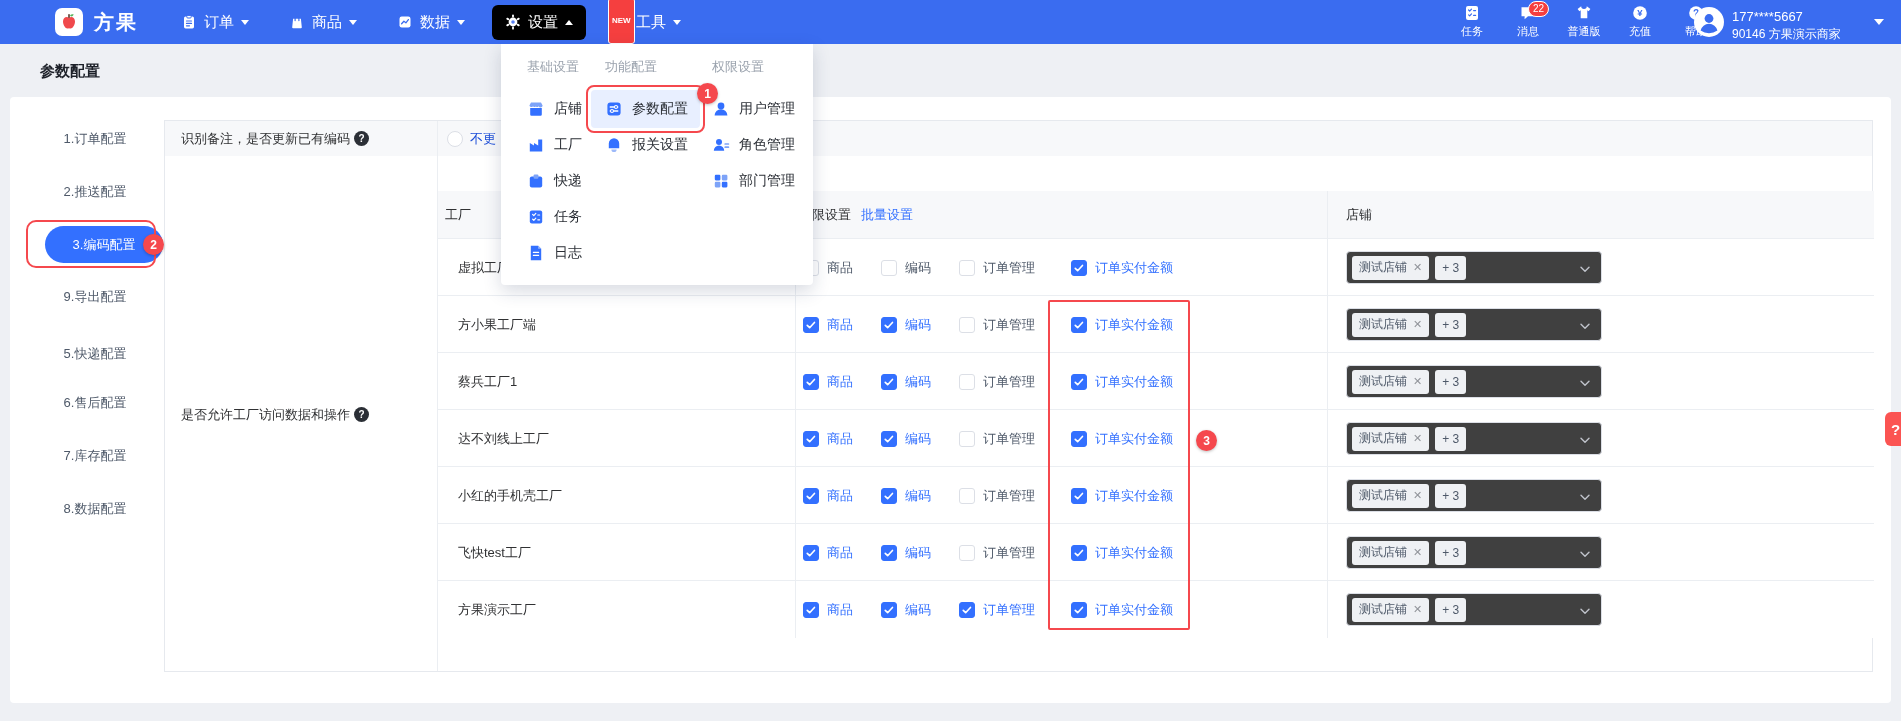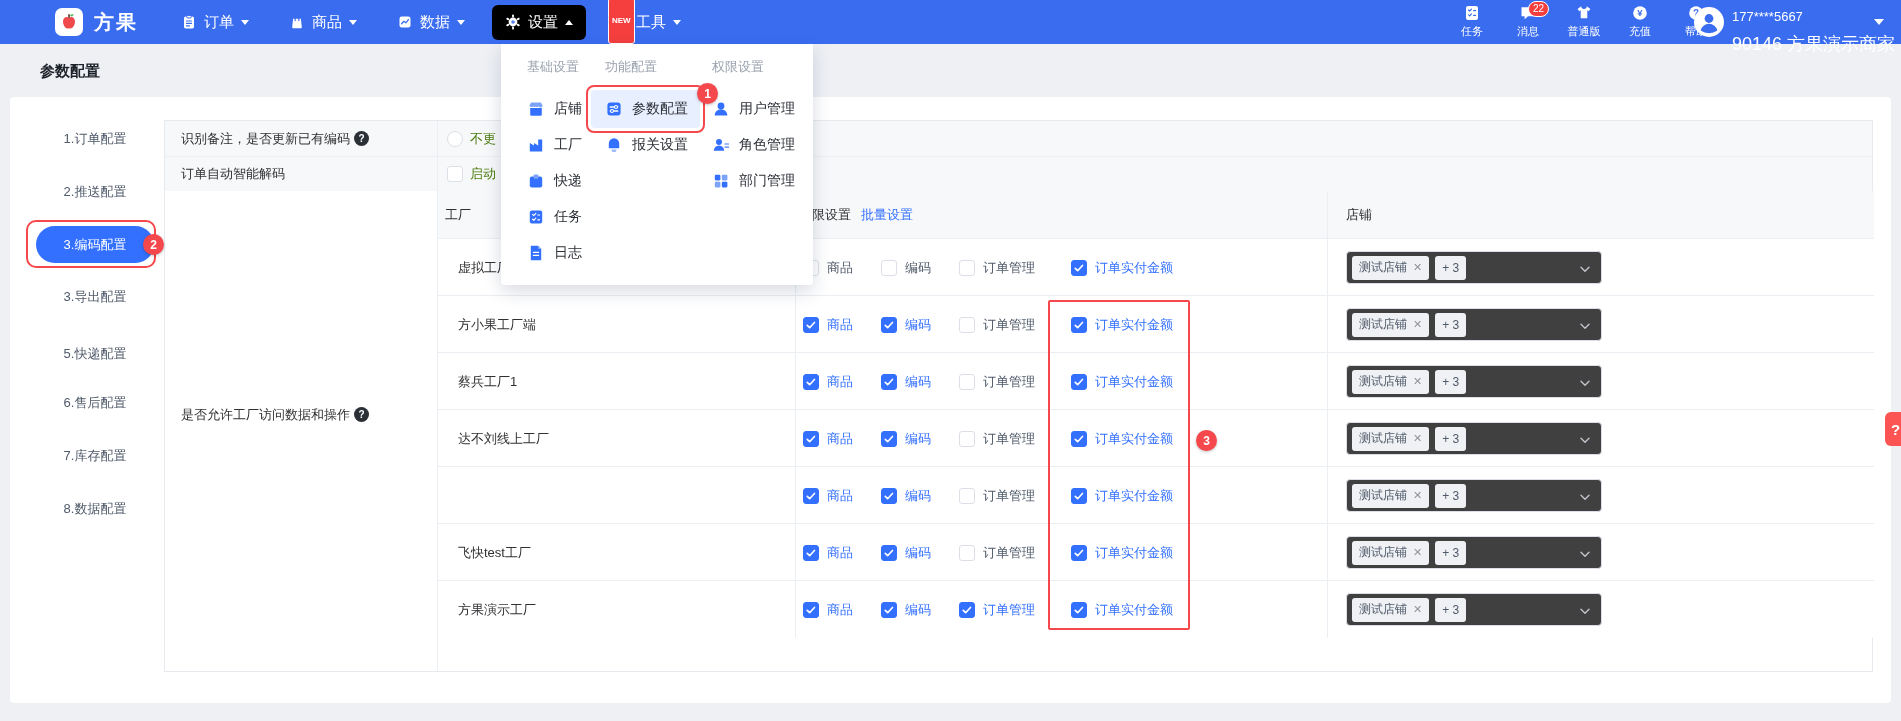--- a/index.html
+++ b/index.html
@@ -19,44 +19,44 @@
   .caret.up { border-bottom:5px solid #fff; }
   .new-badge { position:absolute; left:8px; bottom:-4px; background:#f53f3f; color:#fff; font-size:8px; font-weight:bold; padding:18px 3px; border-radius:3px; border:1px solid #fff; line-height:1; }
 
   .top-quick { position:absolute; left:1449px; top:4px; display:flex; gap:10px; }
   .qitem { position:relative; width:46px; display:flex; flex-direction:column; align-items:center; gap:2px; color:#fff; cursor:pointer; }
   .qitem .qlabel { font-size:11px; white-space:nowrap; }
   .msg-badge { position:absolute; top:-3px; right:2px; background:#f53f3f; color:#fff; font-size:10px; line-height:1; padding:2px 4px; border-radius:8px; border:1px solid #fff; }
   .account { position:absolute; left:1694px; top:7px; display:flex; gap:8px; cursor:pointer; }
   .acc-texts { color:#ffffff; line-height:1; }
   .acc-phone { font-size:13px; margin-top:3px; }
-  .acc-merchant { font-size:18px; margin-top:12px; white-space:nowrap; }
+  .acc-merchant { font-size:12px; margin-top:5px; white-space:nowrap; }
   .acc-caret { position:absolute; left:1874px; top:19px; width:0; height:0; border-left:5px solid transparent; border-right:5px solid transparent; border-top:6px solid #fff; }
 
   
   .page-title { position:absolute; left:40px; top:62px; font-size:15px; font-weight:bold; color:#1d2129; }
   .card { position:absolute; left:10px; top:97px; width:1881px; height:606px; background:#fff; border-radius:4px; }
 
   
   .side-item { position:absolute; left:20px; width:150px; height:36px; line-height:36px; text-align:center; font-size:13px; color:#4e5969; cursor:pointer; }
-  .side-item.active { left:36px; width:118px; height:37px; line-height:37px; background:#3370ff; color:#fff; border-radius:18.5px; z-index:5; }
+  .side-item.active { left:45px; width:118px; height:37px; line-height:37px; background:#3370ff; color:#fff; border-radius:18.5px; z-index:5; }
   .side-outline { position:absolute; left:26px; top:220px; width:130px; height:48px; border:2px solid #f5484d; border-radius:10px; z-index:6; pointer-events:none; }
 
   .num-badge { position:absolute; width:21px; height:21px; background:#f5484d; border-radius:50%; color:#fff; font-size:12px; font-weight:bold; display:flex; align-items:center; justify-content:center; z-index:60; box-shadow:0 1px 3px rgba(0,0,0,.25); }
 
   
   .cfg-table { position:absolute; left:164px; top:120px; width:1709px; height:552px; border:1px solid #e6e9ee; background:#fff; font-size:13px; color:#303133; }
   .trow { position:absolute; left:0; width:100%; display:flex; align-items:center; }
   .row-a { top:0; height:35px; background:#f7f8fa; }
   .row-b { top:35px; height:35px; background:#f7f8fa; border-top:1px solid #ebeef2; }
   .row-d { top:517px; height:35px; background:#f7f8fa; border-top:1px solid #ebeef2; }
   .lbl-cell { width:272px; padding-left:16px; display:flex; align-items:center; gap:4px; flex-shrink:0; }
   .big-lbl-cell { position:absolute; left:0; top:70px; width:272px; height:447px; display:flex; align-items:center; padding-left:16px; gap:4px; background:#fff; }
   .v-div { position:absolute; left:272px; top:0; bottom:0; width:1px; background:#ebeef2; }
-  .opt { display:flex; align-items:center; gap:7px; padding-left:10px; color:#4d7c0f; }
+  .opt { display:flex; align-items:center; gap:7px; padding-left:10px; color:#1d4ed8; }
   .help-dot { width:15px; height:15px; border-radius:50%; background:#2b2f36; color:#fff; font-size:10px; font-weight:bold; display:inline-flex; align-items:center; justify-content:center; flex-shrink:0; cursor:pointer; }
 
   .radio { width:16px; height:16px; border:1px solid #dcdfe6; border-radius:50%; background:#fff; flex-shrink:0; cursor:pointer; }
   .cb { width:16px; height:16px; border:1px solid #dcdfe6; border-radius:3px; background:#fff; flex-shrink:0; cursor:pointer; display:flex; align-items:center; justify-content:center; }
   .cb.checked { background:#3370ff; border-color:#3370ff; }
 
   
   .inner-table { position:absolute; left:272px; top:70px; width:1437px; height:447px; }
   .inner-head { position:absolute; left:0; top:0; width:100%; height:48px; background:#f7f8fa; border-bottom:1px solid #ebeef2; }
   .ih-factory { position:absolute; left:8px; top:0; line-height:48px; }
@@ -228,49 +228,40 @@
     <div class="acc-caret"></div>
   </div>
 
   <div class="page-title">参数配置</div>
   <div class="card"></div>
 
   <div id="sidebar">
       <div class="side-item" style="top: 121px;">1.订单配置</div>
       <div class="side-item" style="top: 174px;">2.推送配置</div>
       <div class="side-item active" style="top: 226px;">3.编码配置</div>
-      <div class="side-item" style="top: 279px;">3.导出配置</div>
+      <div class="side-item" style="top: 279px;">9.导出配置</div>
       <div class="side-item" style="top: 336px;">5.快递配置</div>
       <div class="side-item" style="top: 385px;">6.售后配置</div>
       <div class="side-item" style="top: 438px;">7.库存配置</div>
       <div class="side-item" style="top: 491px;">8.数据配置</div>
     </div>
   <div class="side-outline"></div>
   <div class="num-badge" style="left:143px; top:234px;">2</div>
 
   <div class="cfg-table">
     <div class="trow row-a">
       <div class="lbl-cell">
         <span>识别备注，是否更新已有编码</span>
         <span class="help-dot">?</span>
       </div>
       <div class="opt">
         <span class="radio"></span>
         <span>不更</span>
       </div>
     </div>
-    <div class="trow row-b">
-      <div class="lbl-cell">
-        <span>订单自动智能解码</span>
-      </div>
-      <div class="opt">
-        <span class="cb"></span>
-        <span>启动</span>
-      </div>
-    </div>
 
     <div class="big-lbl-cell">
       <span>是否允许工厂访问数据和操作</span>
       <span class="help-dot">?</span>
     </div>
 
     <div class="inner-table">
       <div class="inner-head">
         <span class="ih-factory">工厂</span>
         <span class="ih-perm">
@@ -426,20 +417,21 @@
               <span class="tag">测试店铺<span class="x">✕</span></span>
               <span class="tag">+ 3</span>
               <span class="sel-chevron">
                 <svg width="16" height="16" viewBox="0 0 16 16">
                   <path d="M4 6.2l4 4 4-4" stroke="#c0c4cc" stroke-width="1.4" fill="none" stroke-linecap="round" stroke-linejoin="round"></path>
                 </svg>
               </span>
             </div>
           </div>
           <div class="f-row" style="top: 276px;">
+            <span class="f-name">小红的手机壳工厂</span>
             <span class="perm-item on" style="left: 366px;">
               <span class="cb checked">
                 <svg width="12" height="12" viewBox="0 0 16 16">
                   <path d="M3 8.4l3.2 3.2 6.4-7" stroke="#fff" stroke-width="2.2" fill="none" stroke-linecap="round" stroke-linejoin="round"></path>
                 </svg>
               </span>
               <span>商品</span>
             </span>
             <span class="perm-item on" style="left: 444px;">
               <span class="cb checked">

